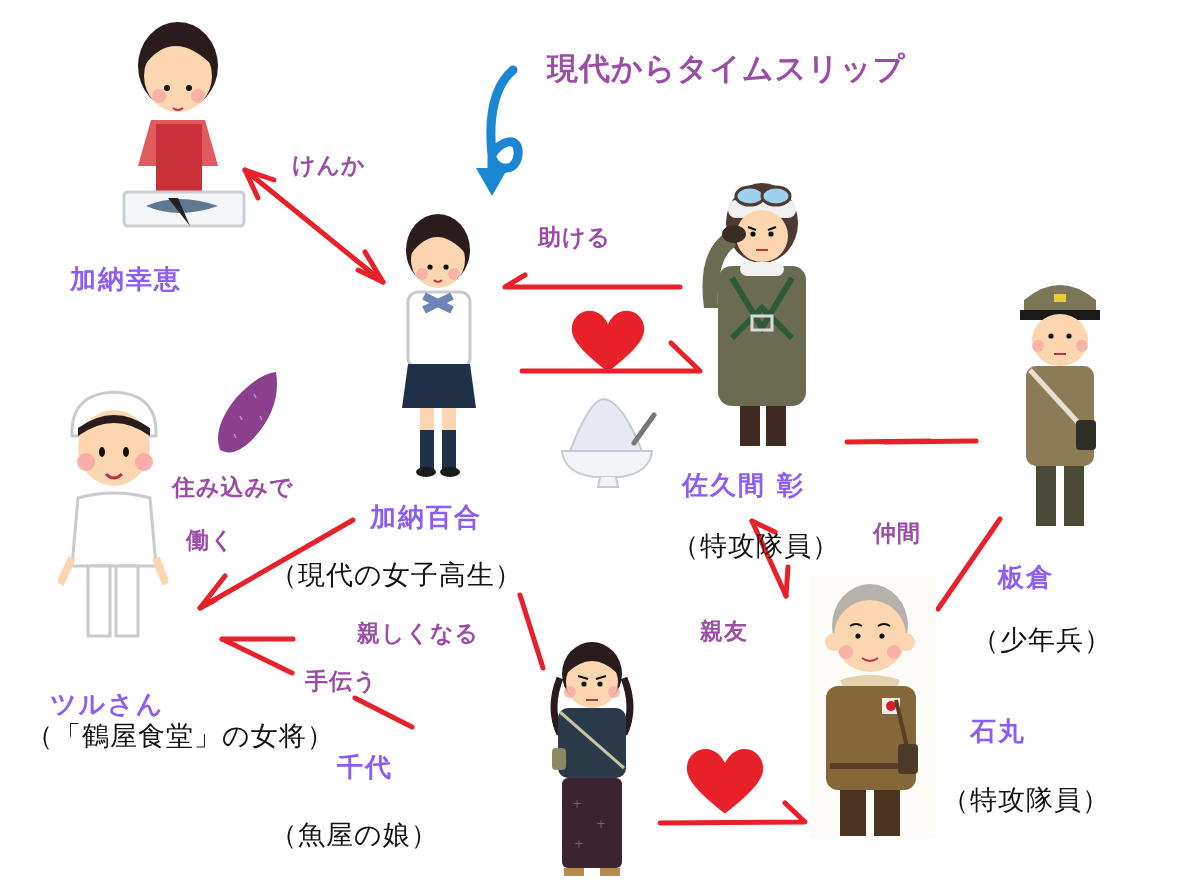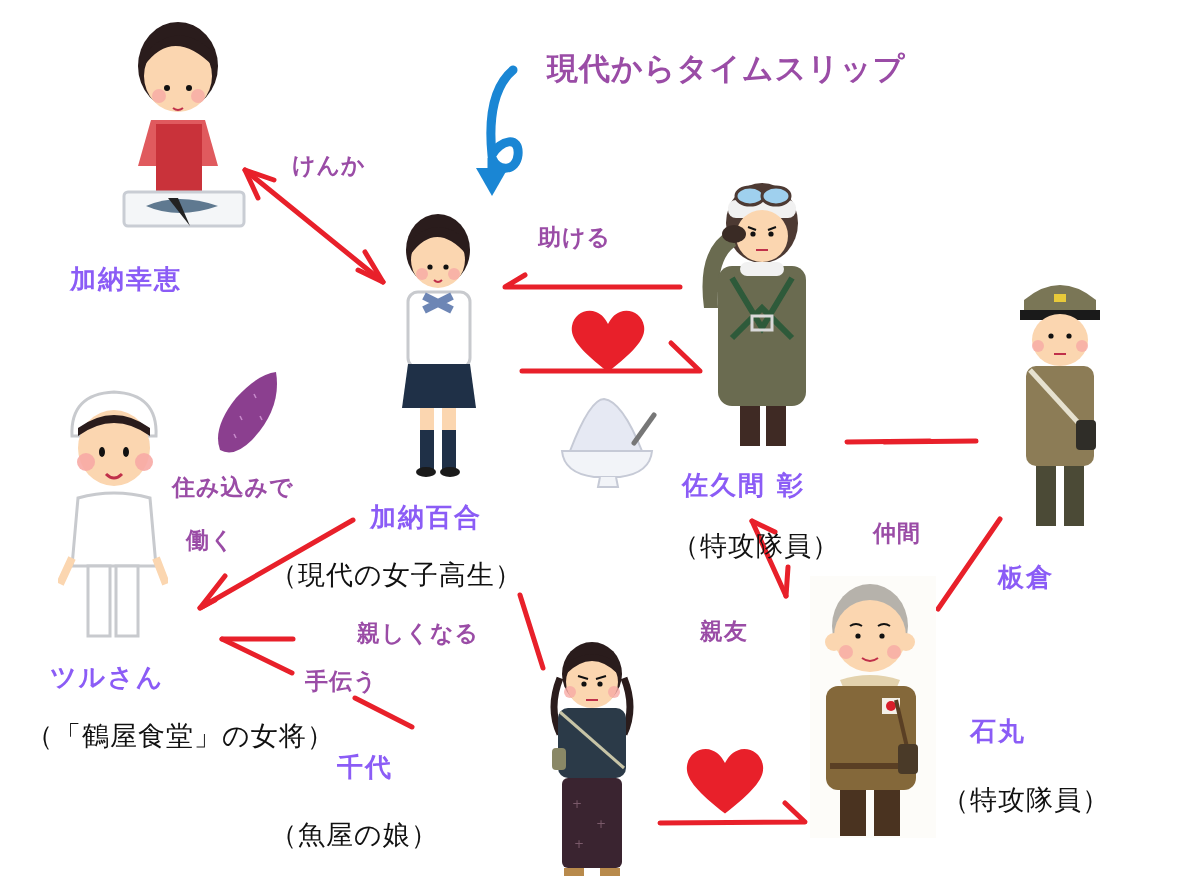--- a/index.html
+++ b/index.html
@@ -213,30 +213,31 @@
   </svg>
   <svg class="fig" style="left:685px;top:742px;width:80px;height:80px;" viewBox="0 0 76 64">
     <path d="M38 62 C10 40 0 28 2 16 C4 4 16 -2 26 2 C32 4 36 10 38 14 C40 10 44 4 50 2 C60 -2 72 4 74 16 C76 28 66 40 38 62 Z" fill="#e8202a"></path>
   </svg>
 
   <div class="name" style="left:70px;top:262px;">加納幸恵</div>
 
   <div class="name" style="left:370px;top:500px;">加納百合</div>
   <div class="role" style="left:270px;top:557px;">（現代の女子高生）</div>
 
-  <div class="name" style="left:50px;top:660px;">ツルさん</div>
+  <div class="name" style="left:50px;top:687px;">ツルさん</div>
   <div class="role" style="left:26px;top:718px;">（「鶴屋食堂」の女将）</div>
 
   <div class="name" style="left:337px;top:750px;">千代</div>
   <div class="role" style="left:270px;top:817px;">（魚屋の娘）</div>
 
   <div class="name" style="left:682px;top:468px;">佐久間 彰</div>
   <div class="role" style="left:672px;top:528px;">（特攻隊員）</div>
 
   <div class="name" style="left:998px;top:560px;">板倉</div>
+  <div class="role" style="left:972px;top:622px;">（少年兵）</div>
 
   <div class="name" style="left:970px;top:714px;">石丸</div>
   <div class="role" style="left:942px;top:782px;">（特攻隊員）</div>
 
   <div class="rel" style="left:292px;top:150px;">けんか</div>
   <div class="rel" style="left:538px;top:222px;">助ける</div>
   <div class="rel" style="left:172px;top:472px;">住み込みで</div>
   <div class="rel" style="left:186px;top:525px;">働く</div>
   <div class="rel" style="left:357px;top:618px;">親しくなる</div>
   <div class="rel" style="left:305px;top:666px;">手伝う</div>

